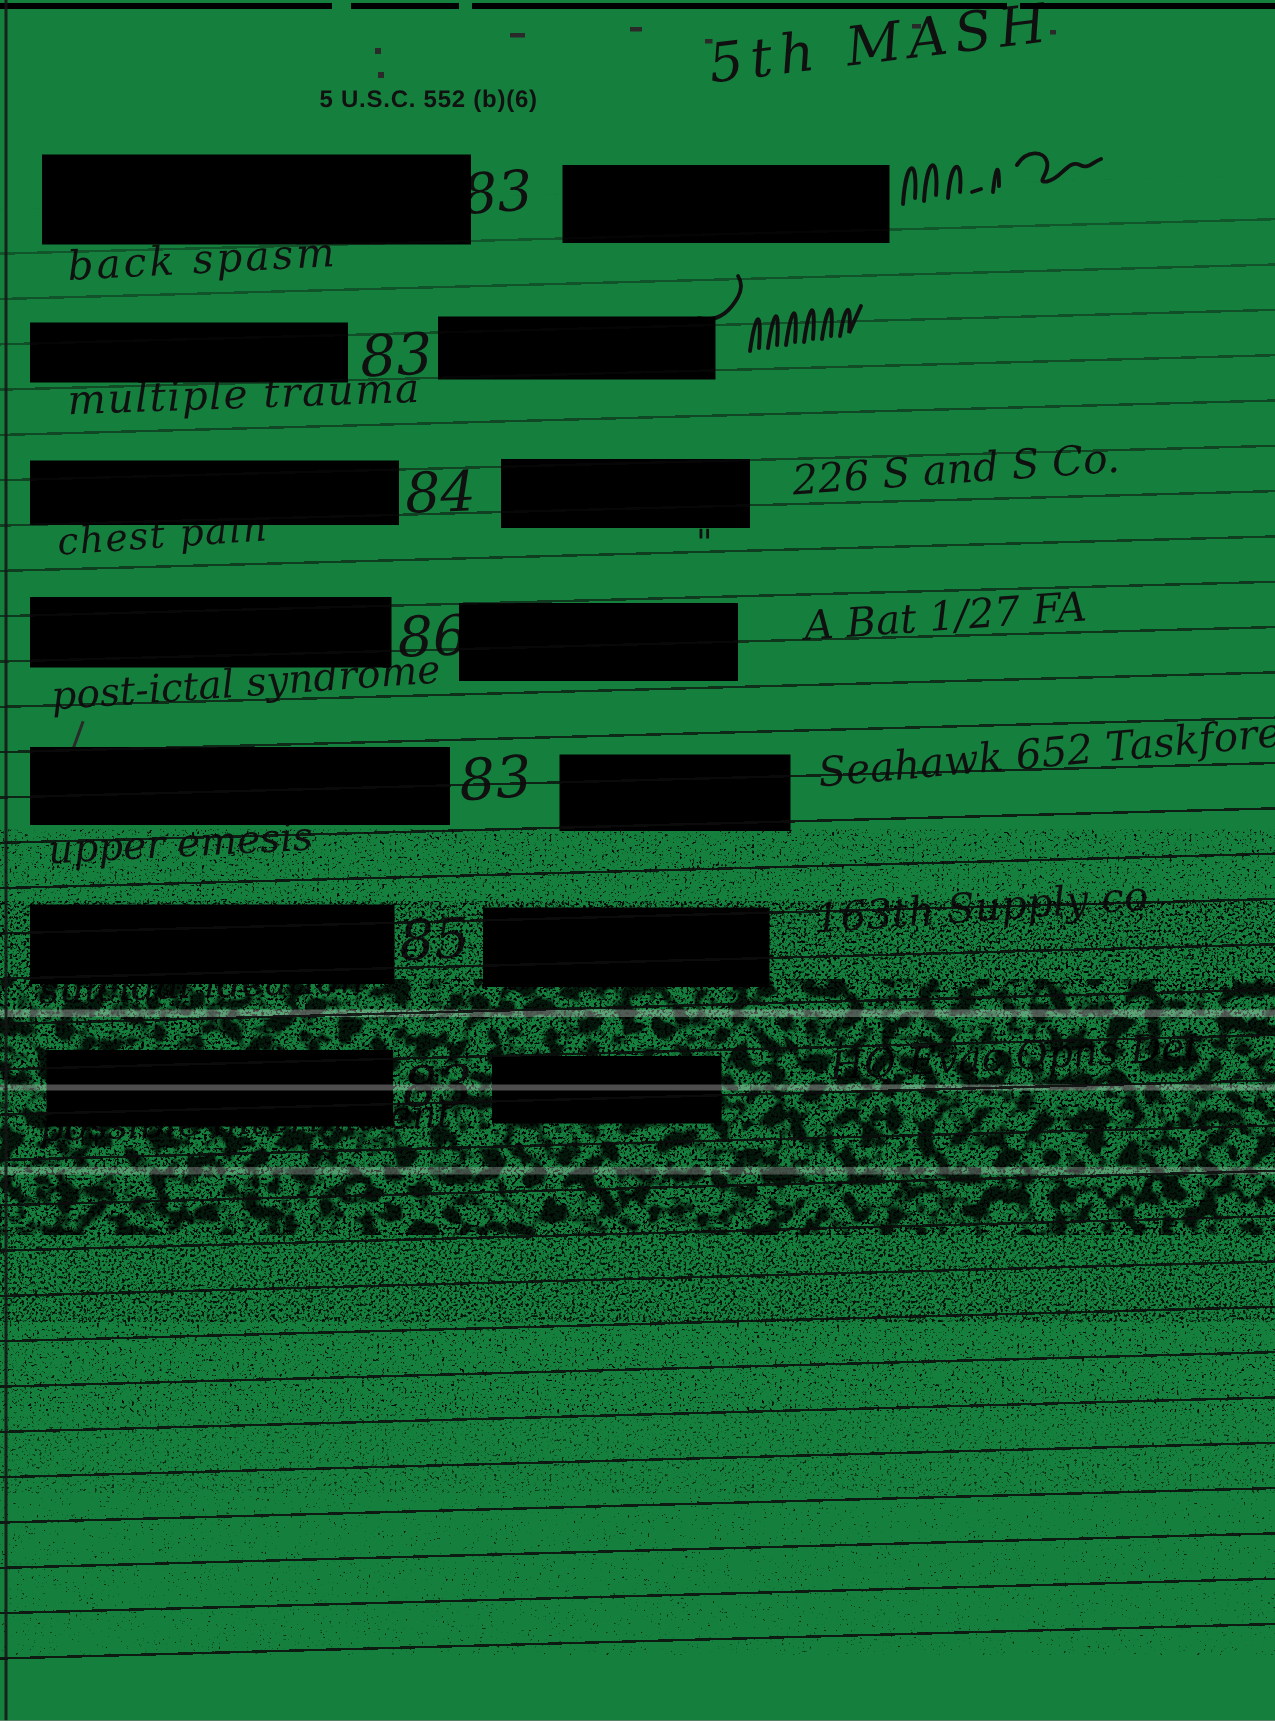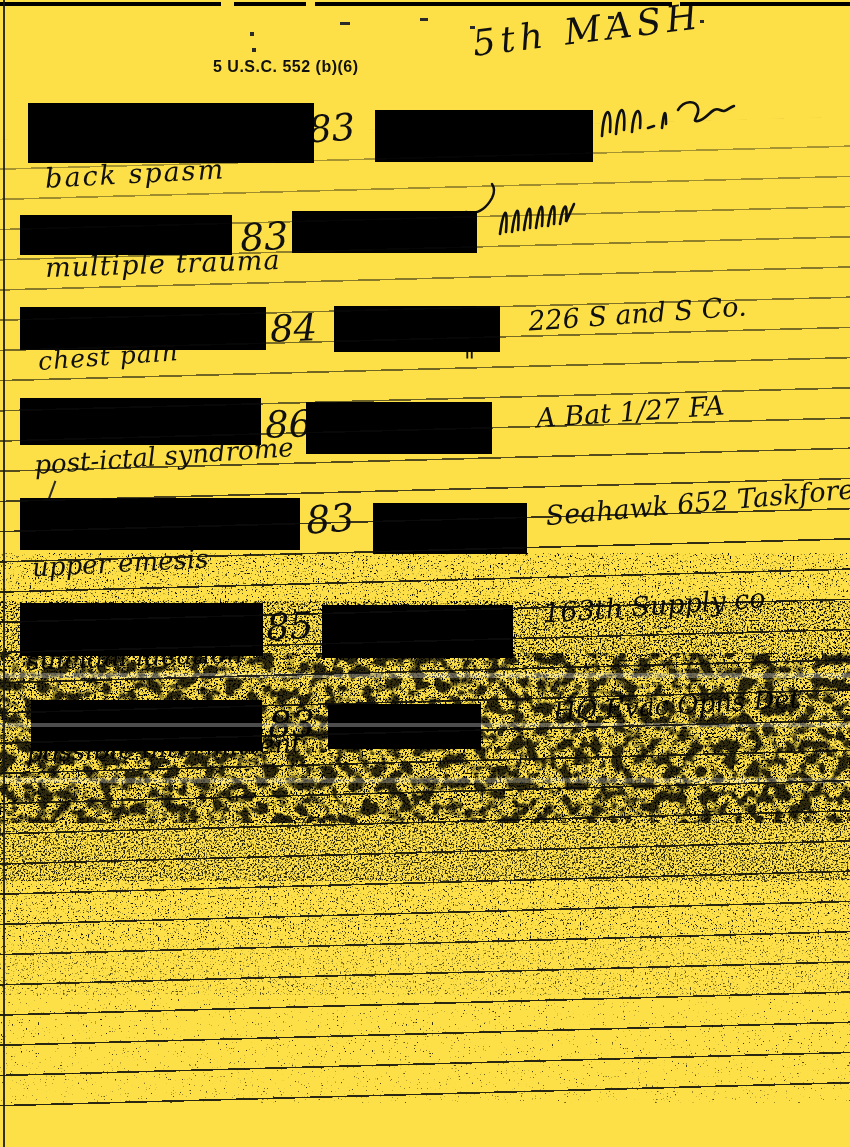--- a/index.html
+++ b/index.html
@@ -1,16 +1,16 @@
 <!DOCTYPE html>
 <html><head>
 <meta charset="utf-8">
 <style>
   html,body{margin:0;padding:0;background:#888;}
-  .page{position:relative;width:850px;height:1147px;background:#fde047;overflow:hidden;
+  .page{position:relative;width:850px;height:1147px;background:#15803d;overflow:hidden;
         font-family:"Liberation Sans", sans-serif;}
   .bar{position:absolute;background:#000;z-index:5;}
   .hand{position:absolute;font-family:"DejaVu Serif", serif;font-style:italic;
         color:#101010;white-space:nowrap;line-height:1;z-index:3;}
   .scr{position:absolute;z-index:3;}
   .stamp{position:absolute;left:213px;top:58px;font-size:16px;font-weight:bold;
          letter-spacing:.5px;color:#111;z-index:3;font-family:"Liberation Sans", sans-serif;}
   .annot{position:absolute;left:472px;top:12px;font-size:36px;letter-spacing:5px;
          transform:rotate(-7deg);z-index:3;}
   .rules{position:absolute;left:-40px;top:128px;width:960px;height:985px;z-index:7;

